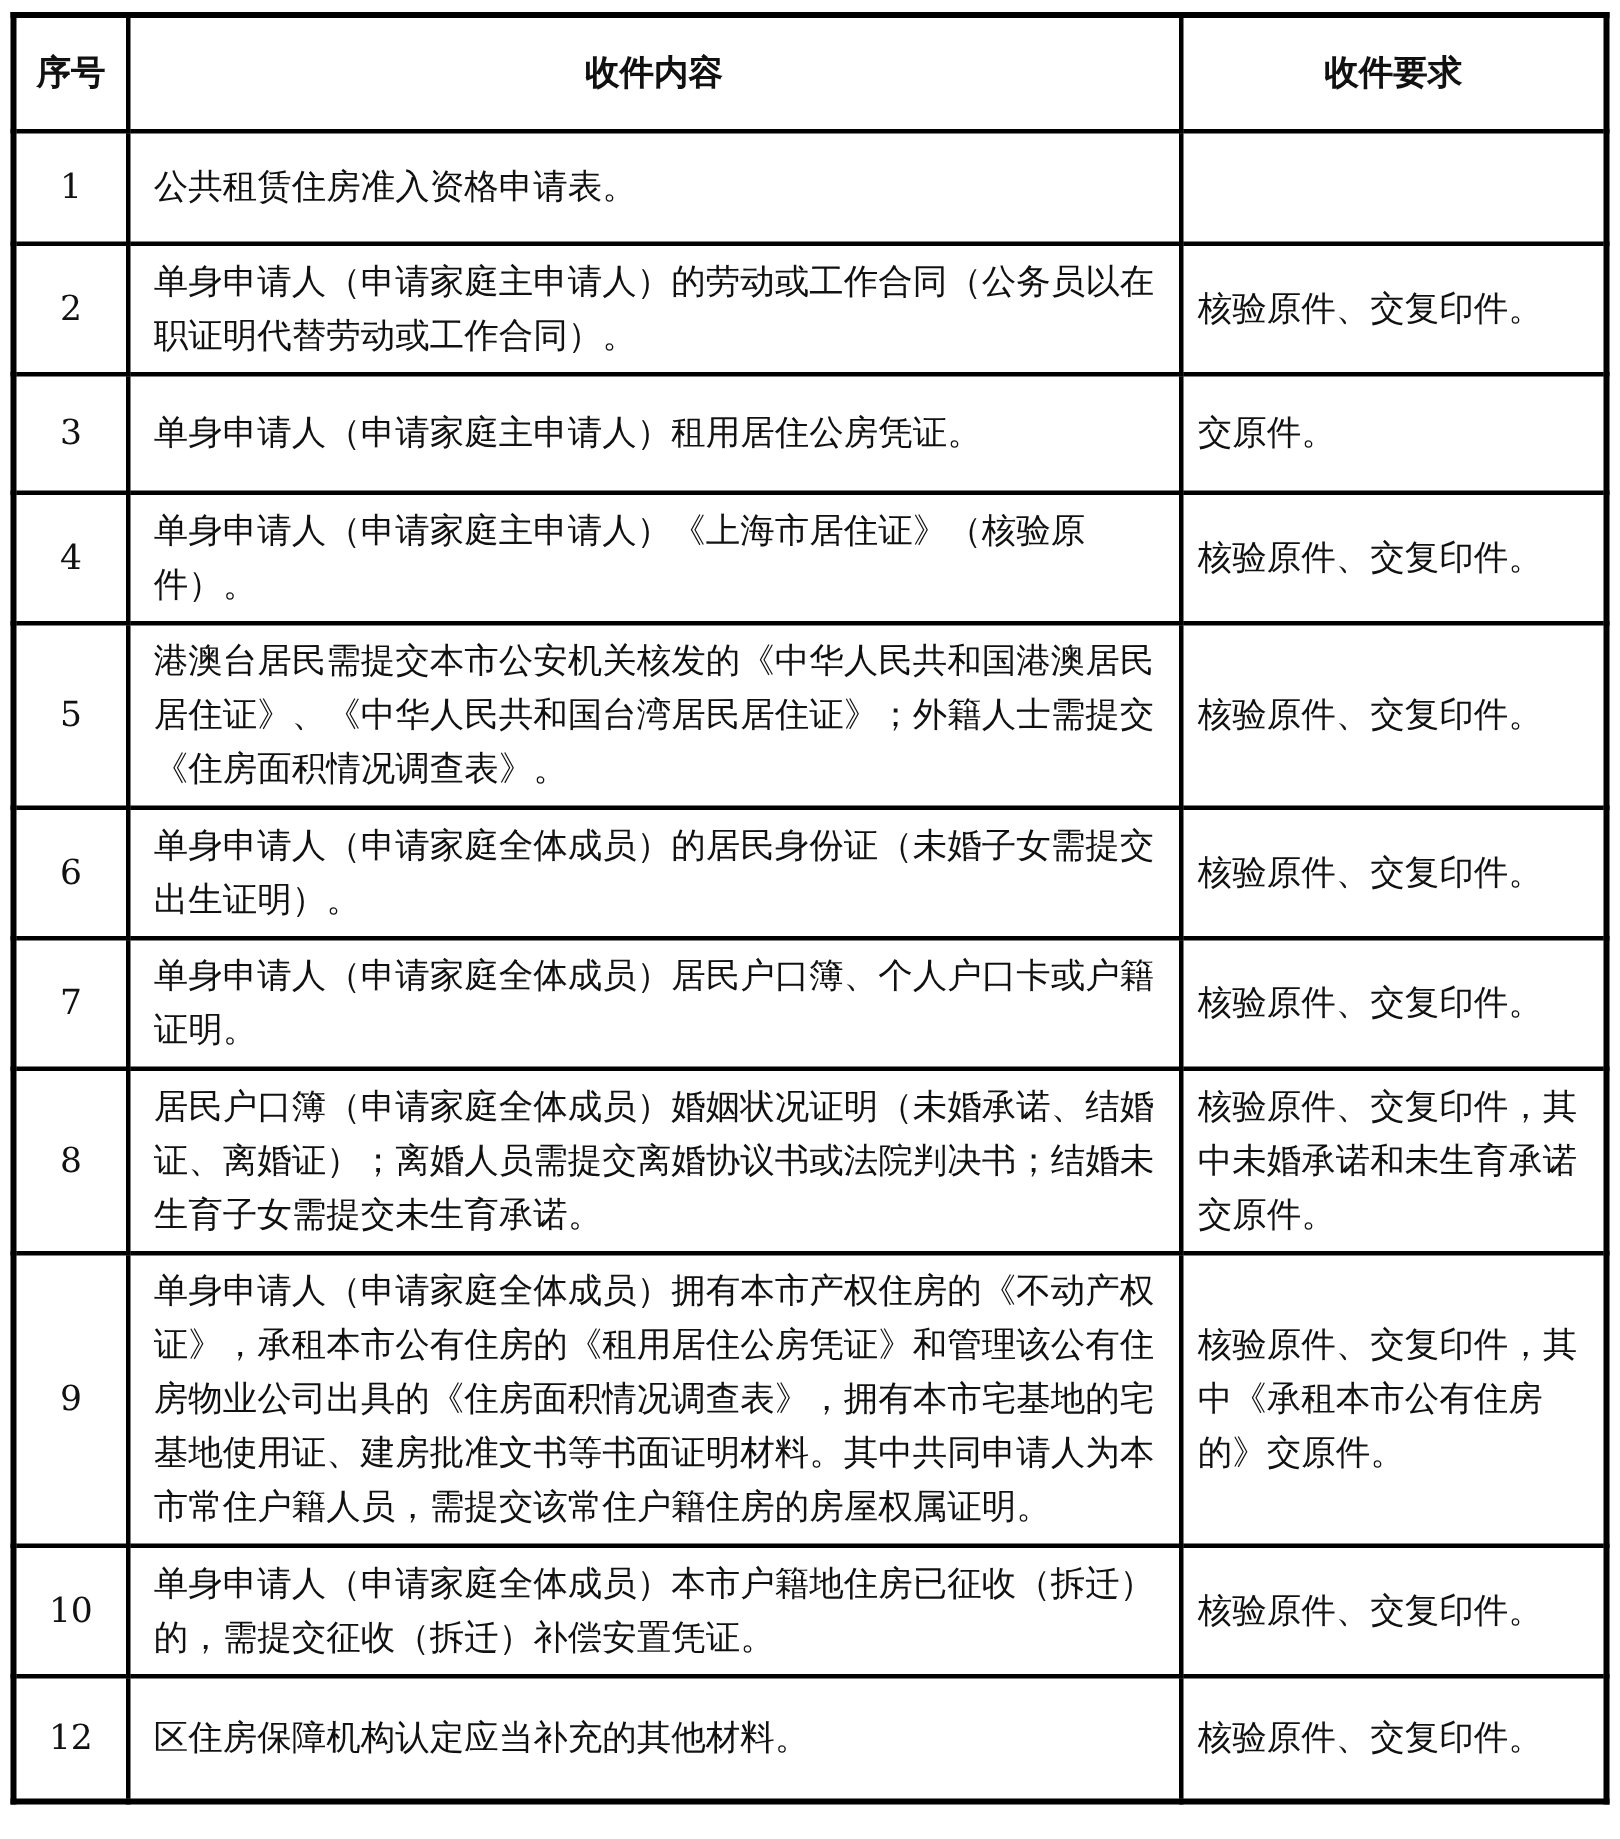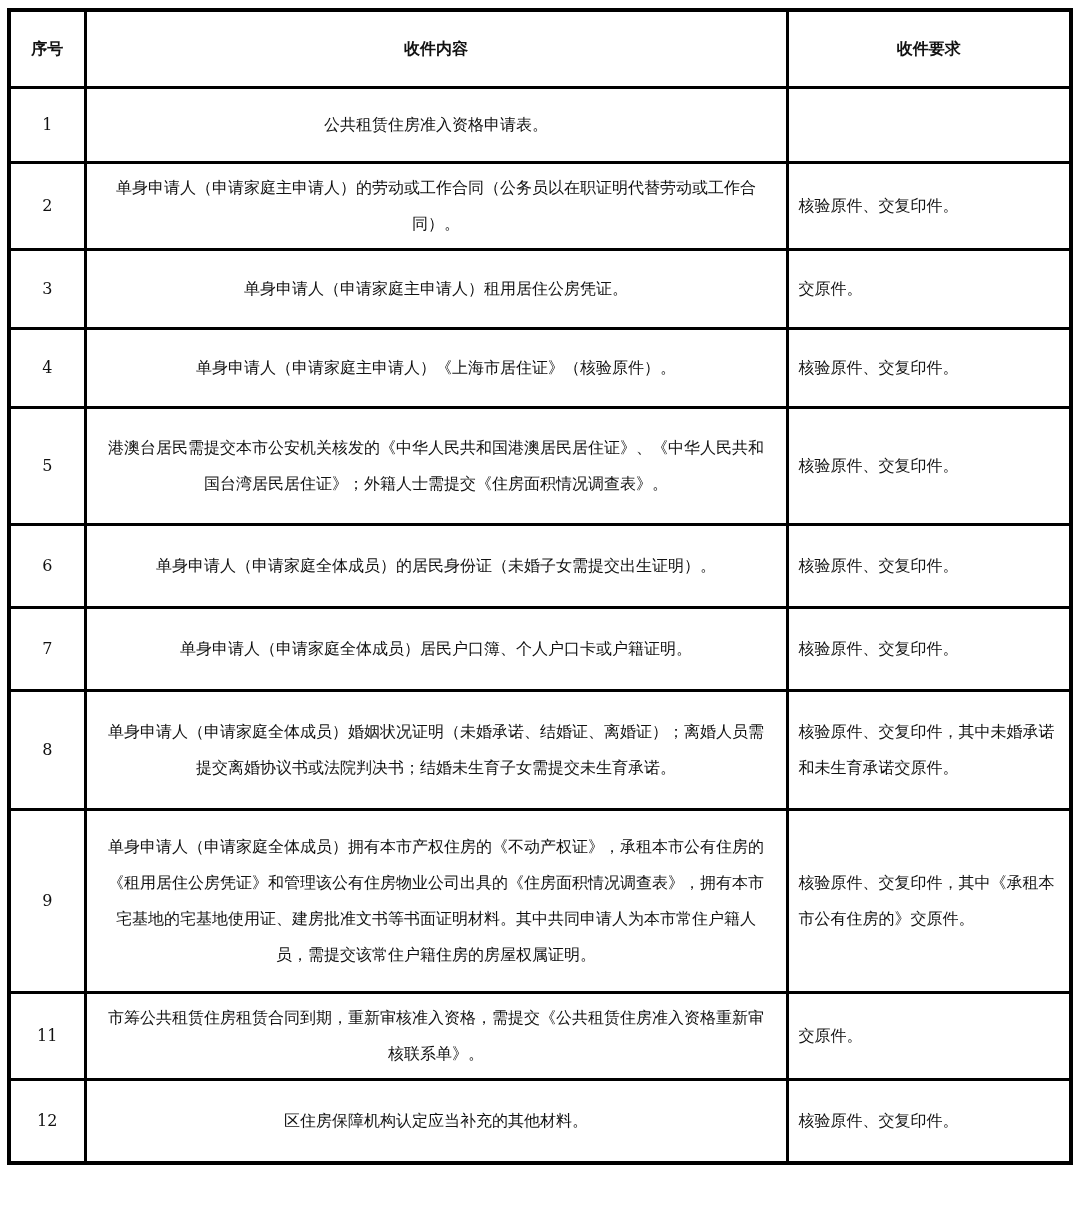--- a/index.html
+++ b/index.html
@@ -23,39 +23,39 @@
   table.doc-table {
     border-collapse: collapse;
     table-layout: fixed;
     width: 1066px;
     border: 4px solid #000000;
   }
   table.doc-table th,
   table.doc-table td {
     border: 3px solid #000000;
     vertical-align: middle;
-    font-size: 16px;
+    font-size: 23px;
     line-height: 36px;
     overflow: hidden;
   }
   col.c-no  { width: 76px; }
   col.c-req { width: 284px; }
   thead th {
     height: 74px;
     font-weight: bold;
     font-size: 24px;
     text-align: center;
     padding: 0 4px;
   }
   td.col-no {
     text-align: center;
     padding: 0 4px;
   }
   td.col-content {
-    text-align: center;
+    text-align: left;
     padding: 6px 16px;
   }
   td.col-req {
     padding: 6px 10px;
   }
   
   tbody tr:nth-child(1)  td { height: 60px;  }
   tbody tr:nth-child(2)  td { height: 70px;  }
   tbody tr:nth-child(3)  td { height: 64px;  }
   tbody tr:nth-child(4)  td { height: 64px;  }
@@ -116,32 +116,32 @@
         <td class="col-content">单身申请人（申请家庭全体成员）的居民身份证（未婚子女需提交出生证明）。</td>
         <td class="col-req">核验原件、交复印件。</td>
       </tr>
       <tr>
         <td class="col-no">7</td>
         <td class="col-content">单身申请人（申请家庭全体成员）居民户口簿、个人户口卡或户籍证明。</td>
         <td class="col-req">核验原件、交复印件。</td>
       </tr>
       <tr>
         <td class="col-no">8</td>
-        <td class="col-content">单身申请人（申请家庭全体成员）婚姻状况证明（未婚承诺、结婚证、离婚证）；离婚人员需提交离婚协议书或法院判决书；结婚未生育子女需提交未生育承诺。</td>
+        <td class="col-content">居民户口簿（申请家庭全体成员）婚姻状况证明（未婚承诺、结婚证、离婚证）；离婚人员需提交离婚协议书或法院判决书；结婚未生育子女需提交未生育承诺。</td>
         <td class="col-req">核验原件、交复印件，其中未婚承诺和未生育承诺交原件。</td>
       </tr>
       <tr>
         <td class="col-no">9</td>
         <td class="col-content">单身申请人（申请家庭全体成员）拥有本市产权住房的《不动产权证》，承租本市公有住房的《租用居住公房凭证》和管理该公有住房物业公司出具的《住房面积情况调查表》，拥有本市宅基地的宅基地使用证、建房批准文书等书面证明材料。其中共同申请人为本市常住户籍人员，需提交该常住户籍住房的房屋权属证明。</td>
         <td class="col-req">核验原件、交复印件，其中《承租本市公有住房的》交原件。</td>
       </tr>
       <tr>
-        <td class="col-no">11</td>
-        <td class="col-content">市筹公共租赁住房租赁合同到期，重新审核准入资格，需提交《公共租赁住房准入资格重新审核联系单》。</td>
-        <td class="col-req">交原件。</td>
+        <td class="col-no">10</td>
+        <td class="col-content">单身申请人（申请家庭全体成员）本市户籍地住房已征收（拆迁）的，需提交征收（拆迁）补偿安置凭证。</td>
+        <td class="col-req">核验原件、交复印件。</td>
       </tr>
       <tr>
         <td class="col-no">12</td>
         <td class="col-content">区住房保障机构认定应当补充的其他材料。</td>
         <td class="col-req">核验原件、交复印件。</td>
       </tr>
     </tbody>
   </table>
 
 </div>

